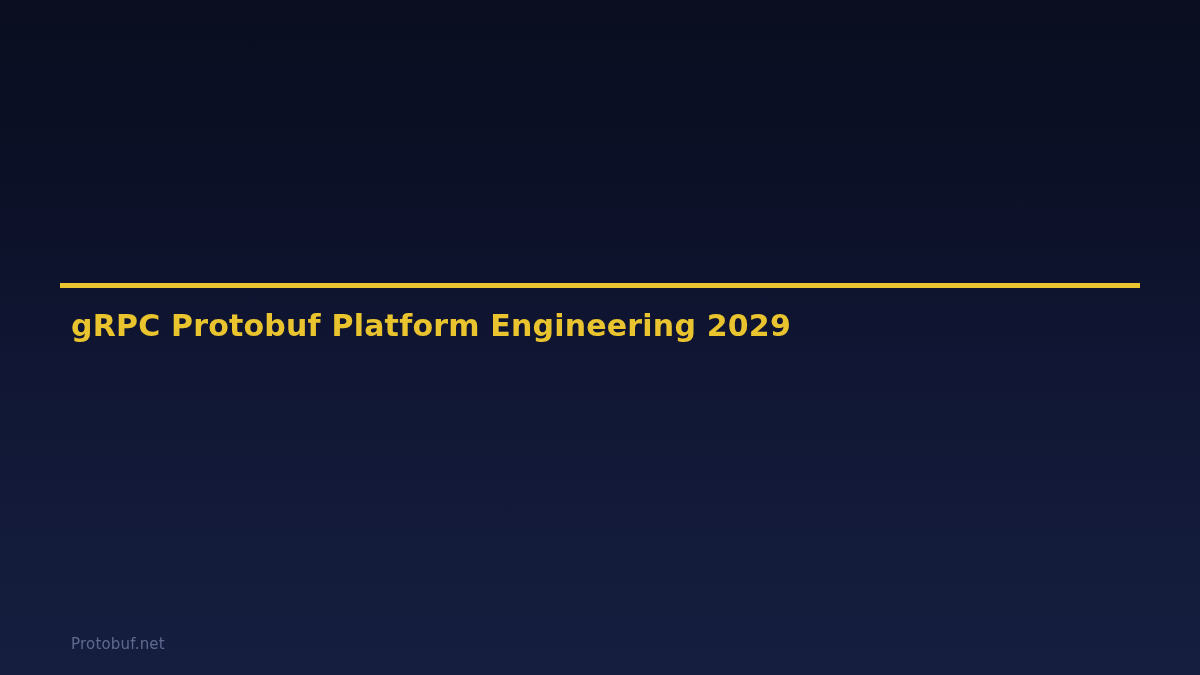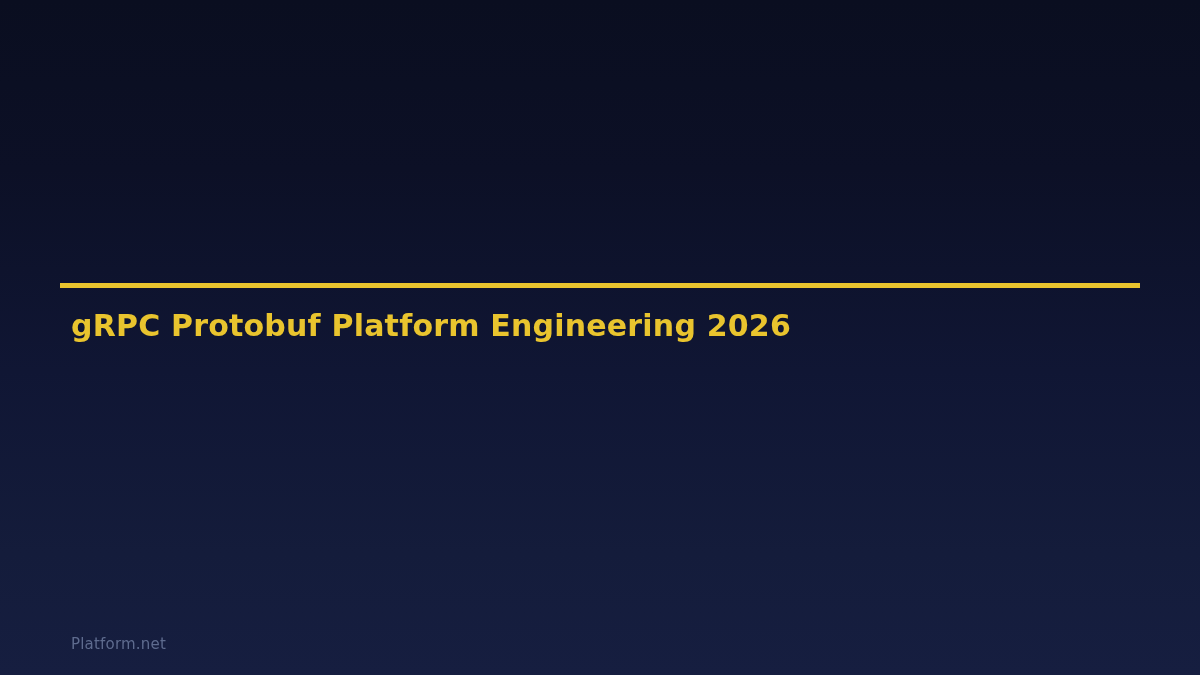--- a/index.html
+++ b/index.html
@@ -75,20 +75,20 @@
     white-space: nowrap;
   }
 </style>
 </head>
 <body>
 
 <div class="slide">
 
   <div class="title-block">
     <div class="title-rule"></div>
-    <h1 class="slide-title">gRPC Protobuf Platform Engineering 2026</h1>
+    <h1 class="slide-title">gRPC Protobuf Platform Engineering 2029</h1>
   </div>
 
   <div class="footer">
-    <span class="footer-brand">Platform.net</span>
+    <span class="footer-brand">Protobuf.net</span>
   </div>
 
 </div>
 
 </body></html>

